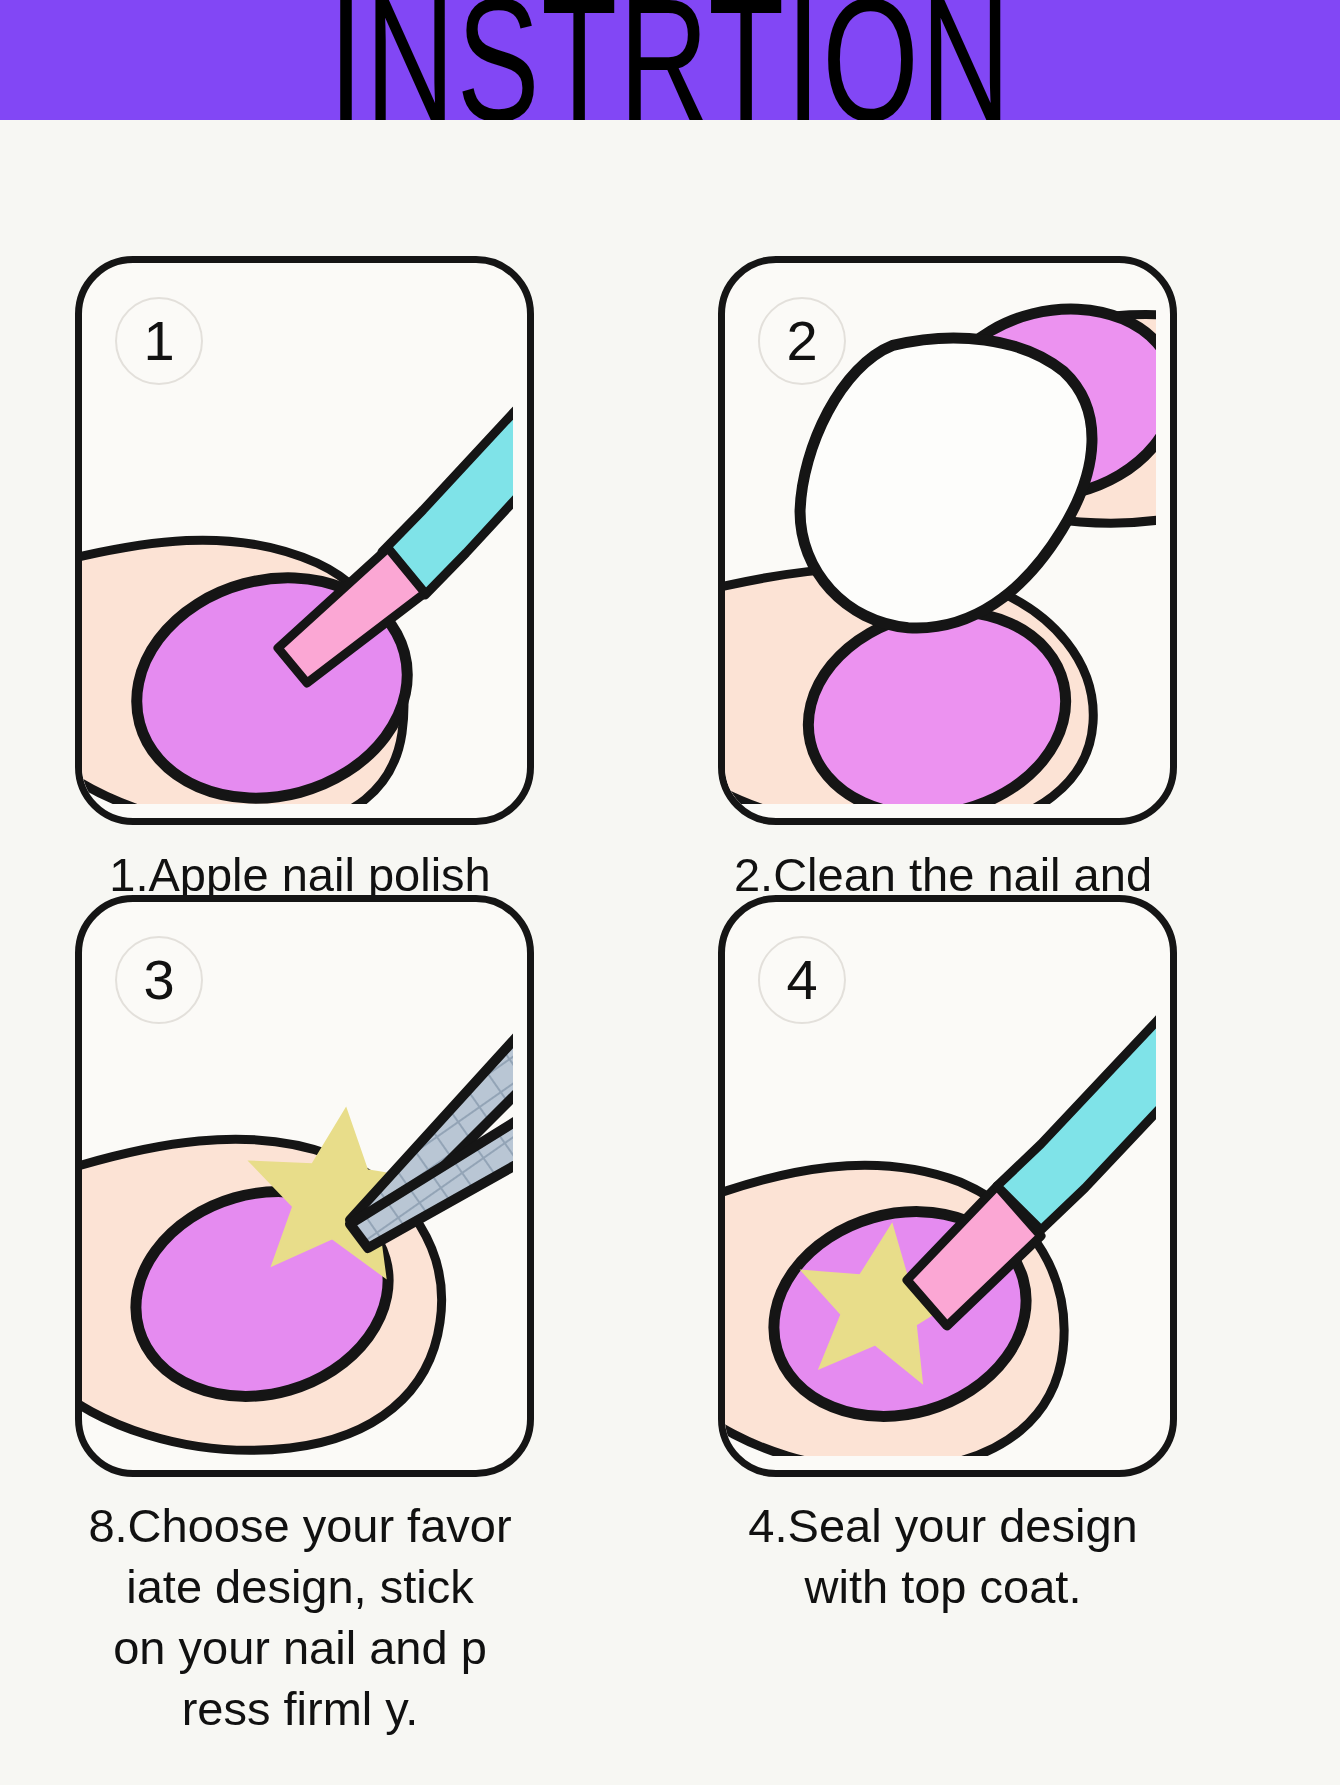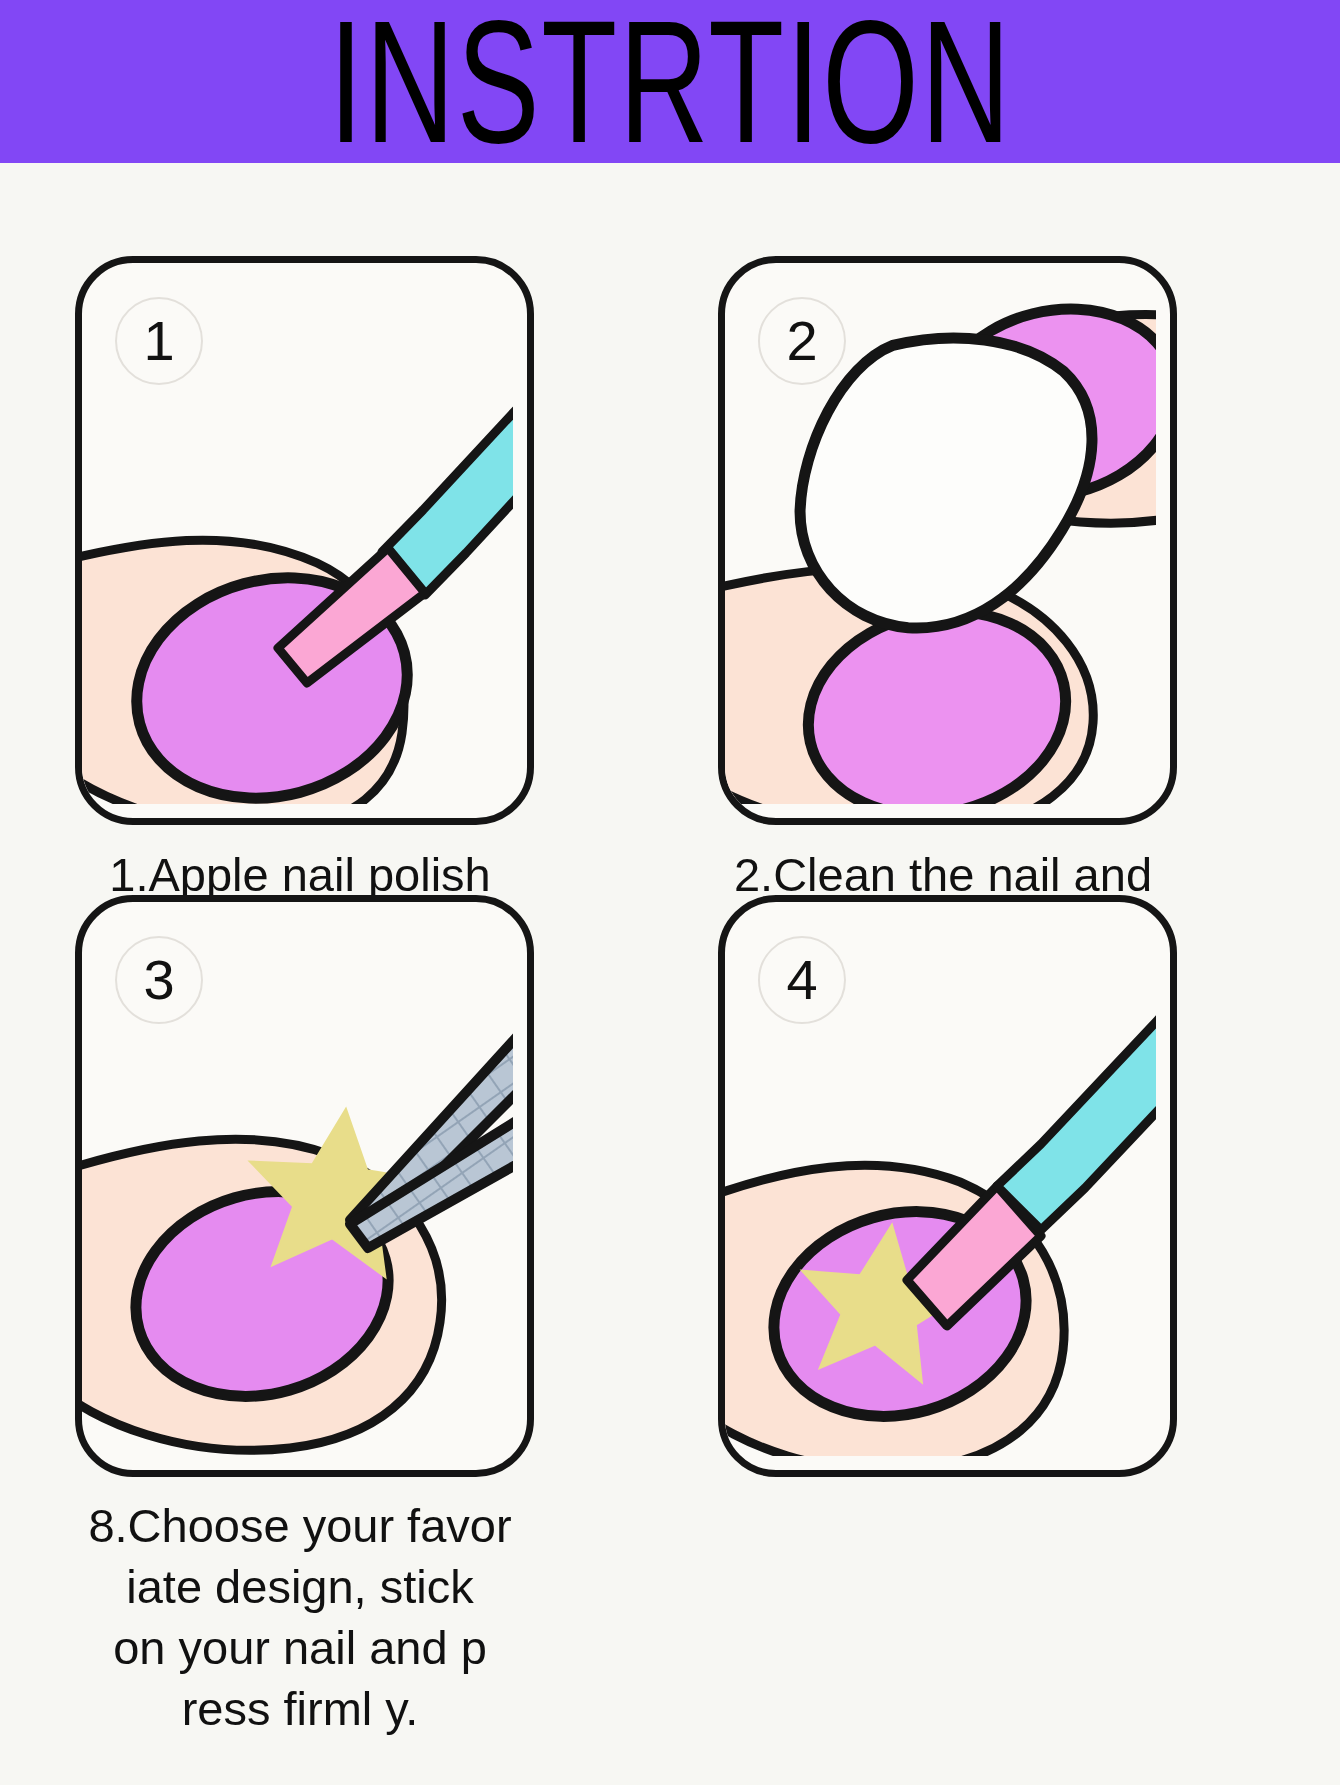--- a/index.html
+++ b/index.html
@@ -4,21 +4,21 @@
 <style>
   html,body{margin:0;padding:0;}
   body{
     width:1340px;height:1785px;
     background:#f7f7f3;
     font-family:"Liberation Sans", sans-serif;
     overflow:hidden;
     position:relative;
   }
   #banner{
-    position:absolute;left:0;top:0;width:1340px;height:163px;
+    position:absolute;left:0;top:0;width:1340px;height:120px;
     background:#8247f5;
     display:flex;align-items:center;justify-content:center;
     overflow:hidden;
   }
   #banner-title{
     color:#000;
     font-family:"Liberation Sans", sans-serif;
     font-size:132px;
     font-weight:400;
     letter-spacing:2px;
@@ -152,15 +152,17 @@
         <path d="M150 336 L176 394 L238 398 L190 438 L205 498 L150 465 L95 498 L110 438 L62 398 L124 394 Z" fill="#e8dd8a" stroke="#e8dd8a" stroke-width="2" transform="translate(16 6) scale(0.94) rotate(8 150 412)"></path>
 
         <path d="M214 310 L258 360 L164 450 L124 404 Z" fill="#fba7d4" stroke="#151515" stroke-width="9" stroke-linejoin="round" transform="translate(58 -26)"></path>
 
         <path d="M272 284 L316 242 L446 104 L490 148 L360 286 L316 328 Z" fill="#7fe3e8" stroke="#151515" stroke-width="9" stroke-linejoin="round"></path>
       </svg>
     </div>
     <div class="badge" style="left:40px;top:41px;">
       <span>4</span>
     </div>
+    <div class="caption" style="left:-10px;top:600px;width:470px;">4.Seal your design
+with top coat.</div>
   </div>
 
 </div>
 
 </body></html>

